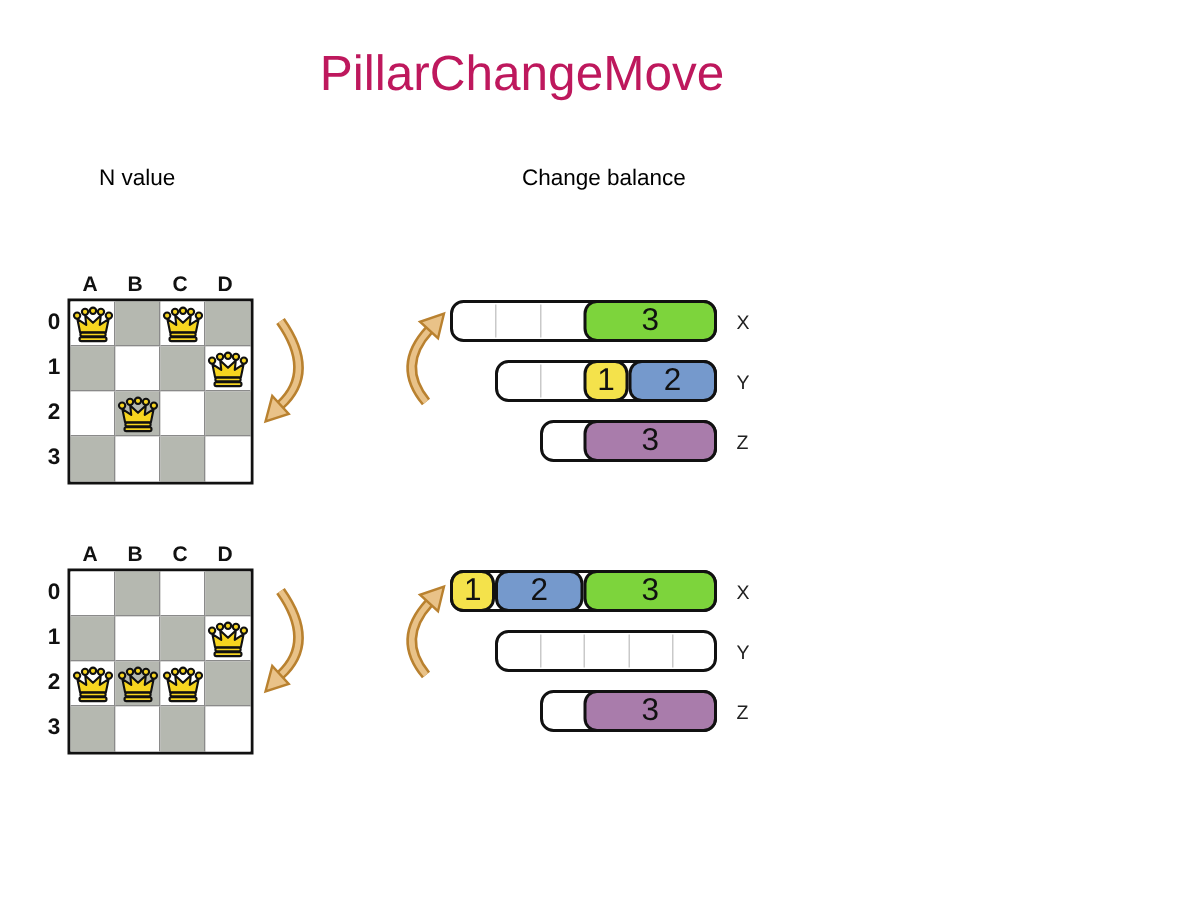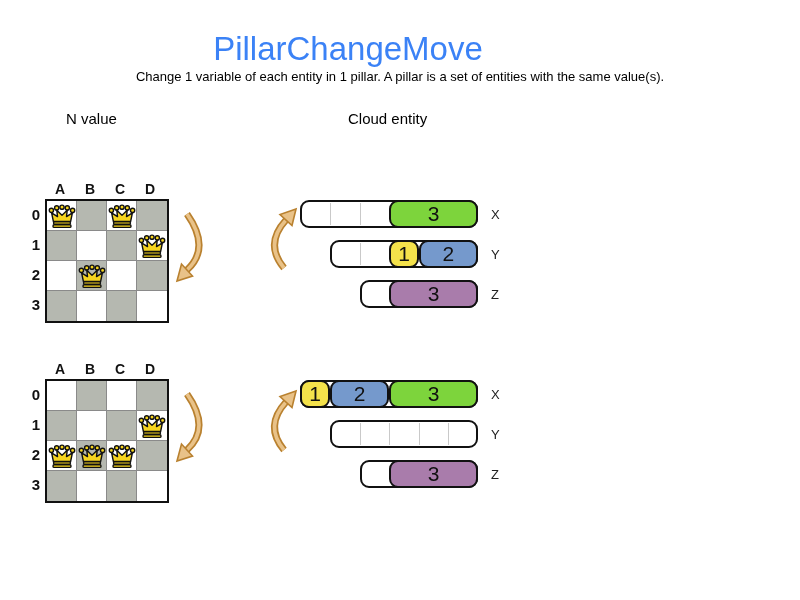--- a/index.html
+++ b/index.html
@@ -1,19 +1,19 @@
 <!DOCTYPE html>
 <html><head>
 <meta charset="utf-8">
 <style>
   html,body{margin:0;padding:0;background:#fff;}
   #page{position:relative;width:800px;height:600px;background:#ffffff;overflow:hidden;
         font-family:"Liberation Sans", sans-serif;color:#111;}
   .abs{position:absolute;}
-  #title{top:30px;left:0;width:696px;text-align:center;font-size:33px;color:#3b82f6;}
+  #title{top:30px;left:0;width:696px;text-align:center;font-size:33px;color:#be185d;}
   #subtitle{top:69px;left:0;width:800px;text-align:center;font-size:13px;color:#000;}
   .section-label{font-size:15px;color:#000;}
   
   .board-wrap{position:absolute;}
   .col-label{position:absolute;width:30px;text-align:center;font-size:14px;font-weight:bold;color:#111;}
   .row-label{position:absolute;width:16px;text-align:center;font-size:15px;font-weight:bold;color:#111;}
   .board{position:absolute;border:2px solid #111;}
   .cell{position:absolute;width:30px;height:30px;box-sizing:border-box;border-right:1px solid #8a8a8a;border-bottom:1px solid #8a8a8a;}
   .cell.last-col{border-right:none;}
   .cell.last-row{border-bottom:none;}
@@ -40,24 +40,23 @@
           <circle cx="19.3" cy="4.9" r="2.1"></circle>
         <circle cx="24.6" cy="7.4" r="2.1"></circle>
         <path d="M5.4,18.5 L3.6,9.8 L9.5,13.6 L8.8,7.3 L14,12.2 L19.2,7.3 L18.5,13.6 L24.4,9.8 L22.6,18.5 Z"></path>
         <rect x="5.6" y="18.8" width="16.8" height="2.4" rx="1"></rect>
         <rect x="5" y="21.8" width="18" height="2.6" rx="1.2"></rect>
       </g>
     </defs>
   </svg>
 
   <div id="title" class="abs">PillarChangeMove</div>
-  <div id="subtitle" class="abs">Change 1 variable of each entity in 1 pillar. A pillar is a set of entities with the same value(s).</div>
 
   <div class="abs section-label" style="left:66px;top:110px;">N value</div>
-  <div class="abs section-label" style="left:348px;top:110px;">Cloud entity</div>
+  <div class="abs section-label" style="left:348px;top:110px;">Change balance</div>
 
   <div id="board-before" class="board-wrap" style="left:28px;top:181px;width:140px;height:140px;">
       <div class="col-label" style="left: 17px; top: 0px;">A</div>
       <div class="col-label" style="left: 47px; top: 0px;">B</div>
       <div class="col-label" style="left: 77px; top: 0px;">C</div>
       <div class="col-label" style="left: 107px; top: 0px;">D</div>
       <div class="row-label" style="left: 0px; top: 25px;">0</div>
       <div class="row-label" style="left: 0px; top: 55px;">1</div>
       <div class="row-label" style="left: 0px; top: 85px;">2</div>
       <div class="row-label" style="left: 0px; top: 115px;">3</div>

